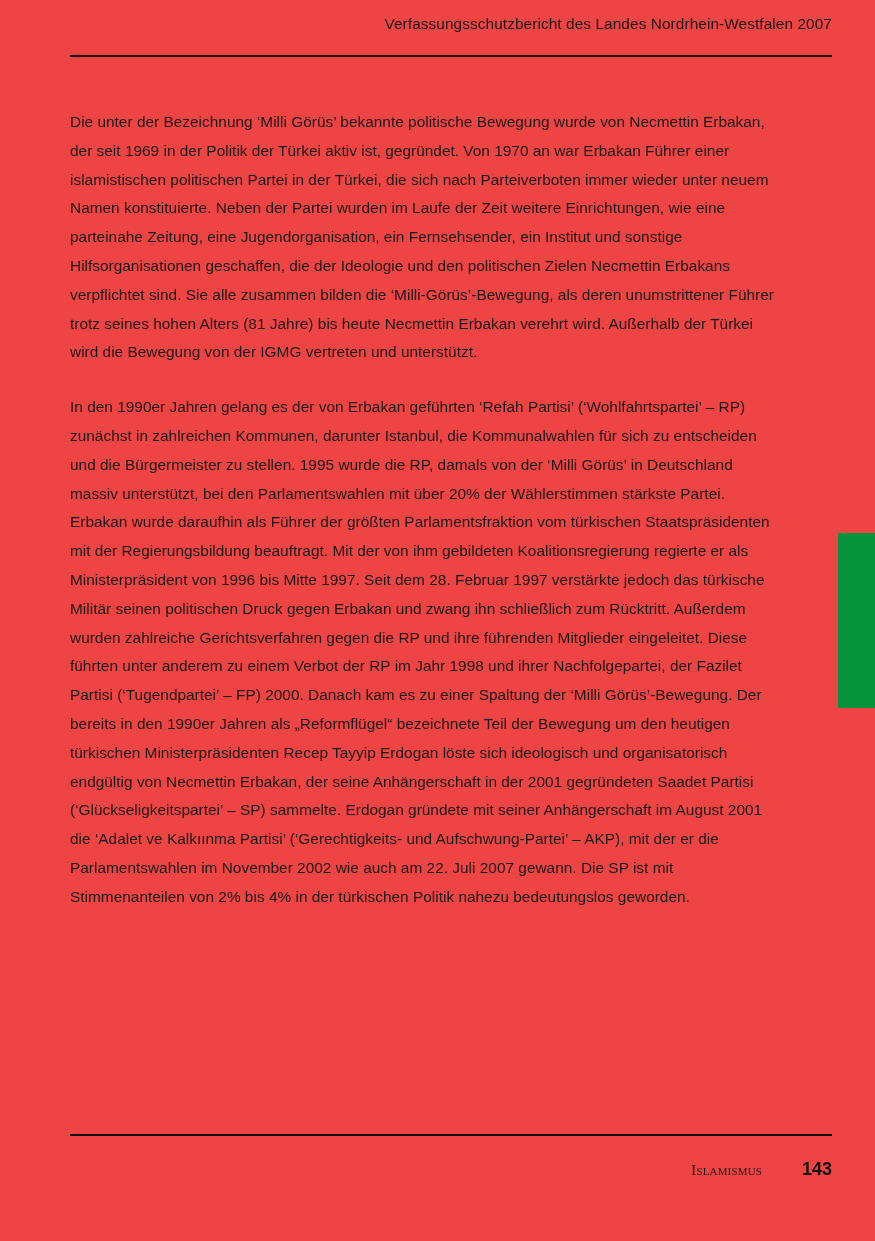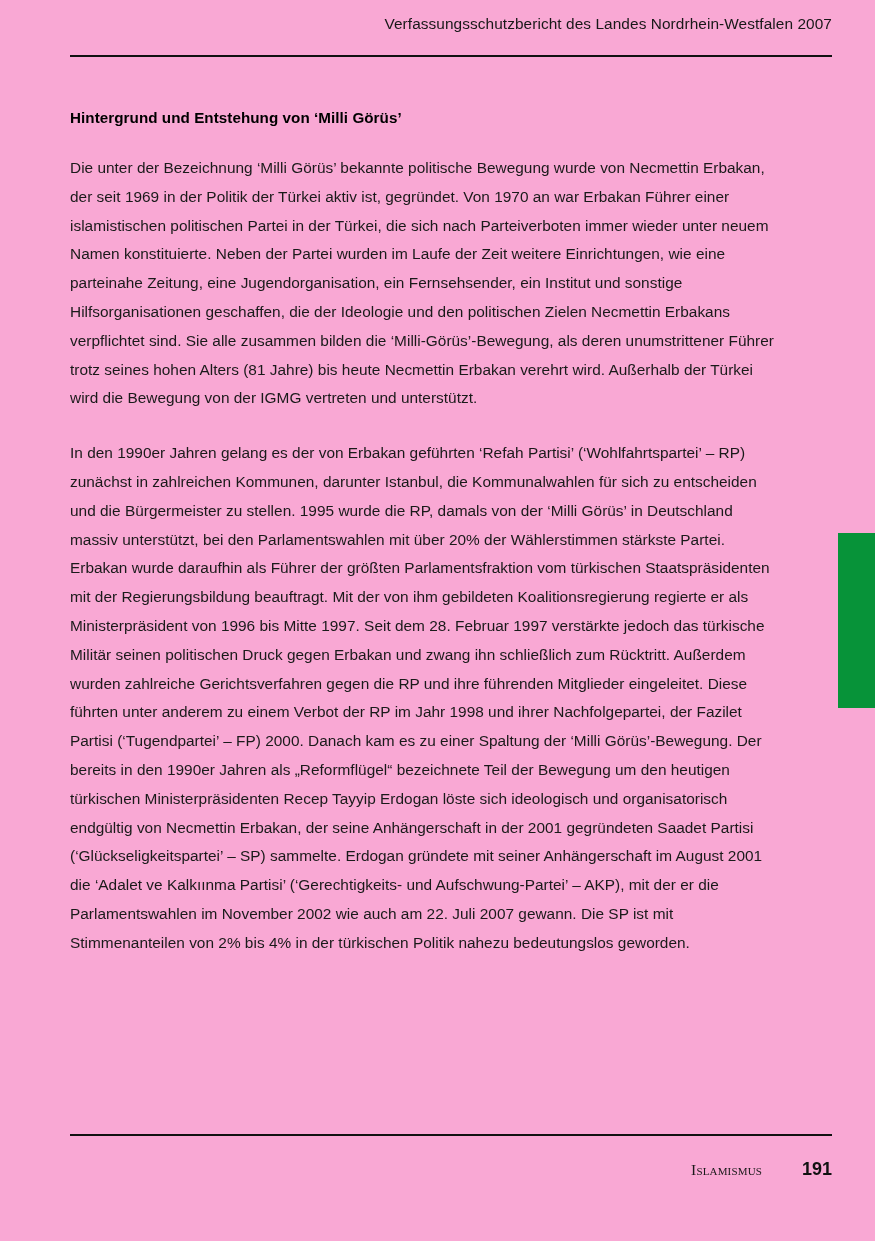--- a/index.html
+++ b/index.html
@@ -5,21 +5,21 @@
 <style>
   html, body {
     margin: 0;
     padding: 0;
     background: #ffffff;
   }
   .page {
     position: relative;
     width: 875px;
     height: 1241px;
-    background: #f9a8d4;
+    background: #ef4444;
     overflow: hidden;
     font-family: "Liberation Sans", sans-serif;
     color: #1a1a1a;
     -webkit-font-smoothing: antialiased;
   }
 
   
   .header {
     position: absolute;
     left: 70px;
@@ -118,28 +118,27 @@
 <div class="page">
 
   <div class="header">Verfassungsschutzbericht des Landes Nordrhein-Westfalen 2007</div>
 
   <div class="header-rule"></div>
 
   <div class="edge-tab" style="background: rgb(7, 147, 57);"></div>
 
   <div class="content">
 
-    <h2 class="section-heading">Hintergrund und Entstehung von ‘Milli Görüs’</h2>
 
     <p class="para">Die unter der Bezeichnung ‘Milli Görüs’ bekannte politische Bewegung wurde von Necmettin Erbakan, der seit 1969 in der Politik der Türkei aktiv ist, gegründet. Von 1970 an war Erbakan Führer einer islamistischen politischen Partei in der Türkei, die sich nach Parteiverboten immer wieder unter neuem Namen konstituierte. Neben der Partei wurden im Laufe der Zeit weitere Einrichtungen, wie eine parteinahe Zeitung, eine Jugendorganisation, ein Fernsehsender, ein Institut und sonstige Hilfsorganisationen geschaffen, die der Ideologie und den politischen Zielen Necmettin Erbakans verpflichtet sind. Sie alle zusammen bilden die ‘Milli-Görüs’-Bewegung, als deren unumstrittener Führer trotz seines hohen Alters (81 Jahre) bis heute Necmettin Erbakan verehrt wird. Außerhalb der Türkei wird die Bewegung von der IGMG vertreten und unterstützt.</p>
 
     <p class="para">In den 1990er Jahren gelang es der von Erbakan geführten ‘Refah Partisi’ (‘Wohlfahrtspartei’ – RP) zunächst in zahlreichen Kommunen, darunter Istanbul, die Kommunalwahlen für sich zu entscheiden und die Bürgermeister zu stellen. 1995 wurde die RP, damals von der ‘Milli Görüs’ in Deutschland massiv unterstützt, bei den Parlamentswahlen mit über 20% der Wählerstimmen stärkste Partei. Erbakan wurde daraufhin als Führer der größten Parlamentsfraktion vom türkischen Staatspräsidenten mit der Regierungsbildung beauftragt. Mit der von ihm gebildeten Koalitionsregierung regierte er als Ministerpräsident von 1996 bis Mitte 1997. Seit dem 28. Februar 1997 verstärkte jedoch das türkische Militär seinen politischen Druck gegen Erbakan und zwang ihn schließlich zum Rücktritt. Außerdem wurden zahlreiche Gerichtsverfahren gegen die RP und ihre führenden Mitglieder eingeleitet. Diese führten unter anderem zu einem Verbot der RP im Jahr 1998 und ihrer Nachfolgepartei, der Fazilet Partisi (‘Tugendpartei’ – FP) 2000. Danach kam es zu einer Spaltung der ‘Milli Görüs’-Bewegung. Der bereits in den 1990er Jahren als „Reformflügel“ bezeichnete Teil der Bewegung um den heutigen türkischen Ministerpräsidenten Recep Tayyip Erdogan löste sich ideologisch und organisatorisch endgültig von Necmettin Erbakan, der seine Anhängerschaft in der 2001 gegründeten Saadet Partisi (‘Glückseligkeitspartei’ – SP) sammelte. Erdogan gründete mit seiner Anhängerschaft im August 2001 die ‘Adalet ve Kalkıınma Partisi’ (‘Gerechtigkeits- und Aufschwung-Partei’ – AKP), mit der er die Parlamentswahlen im November 2002 wie auch am 22. Juli 2007 gewann. Die SP ist mit Stimmenanteilen von 2% bis 4% in der türkischen Politik nahezu bedeutungslos geworden.</p>
 
   </div>
 
   <div class="footer-rule"></div>
 
   <div class="footer">
     <span class="footer-section">Islamismus</span>
-    <span class="footer-pageno">191</span>
+    <span class="footer-pageno">143</span>
   </div>
 
 </div>
 
 </body></html>

